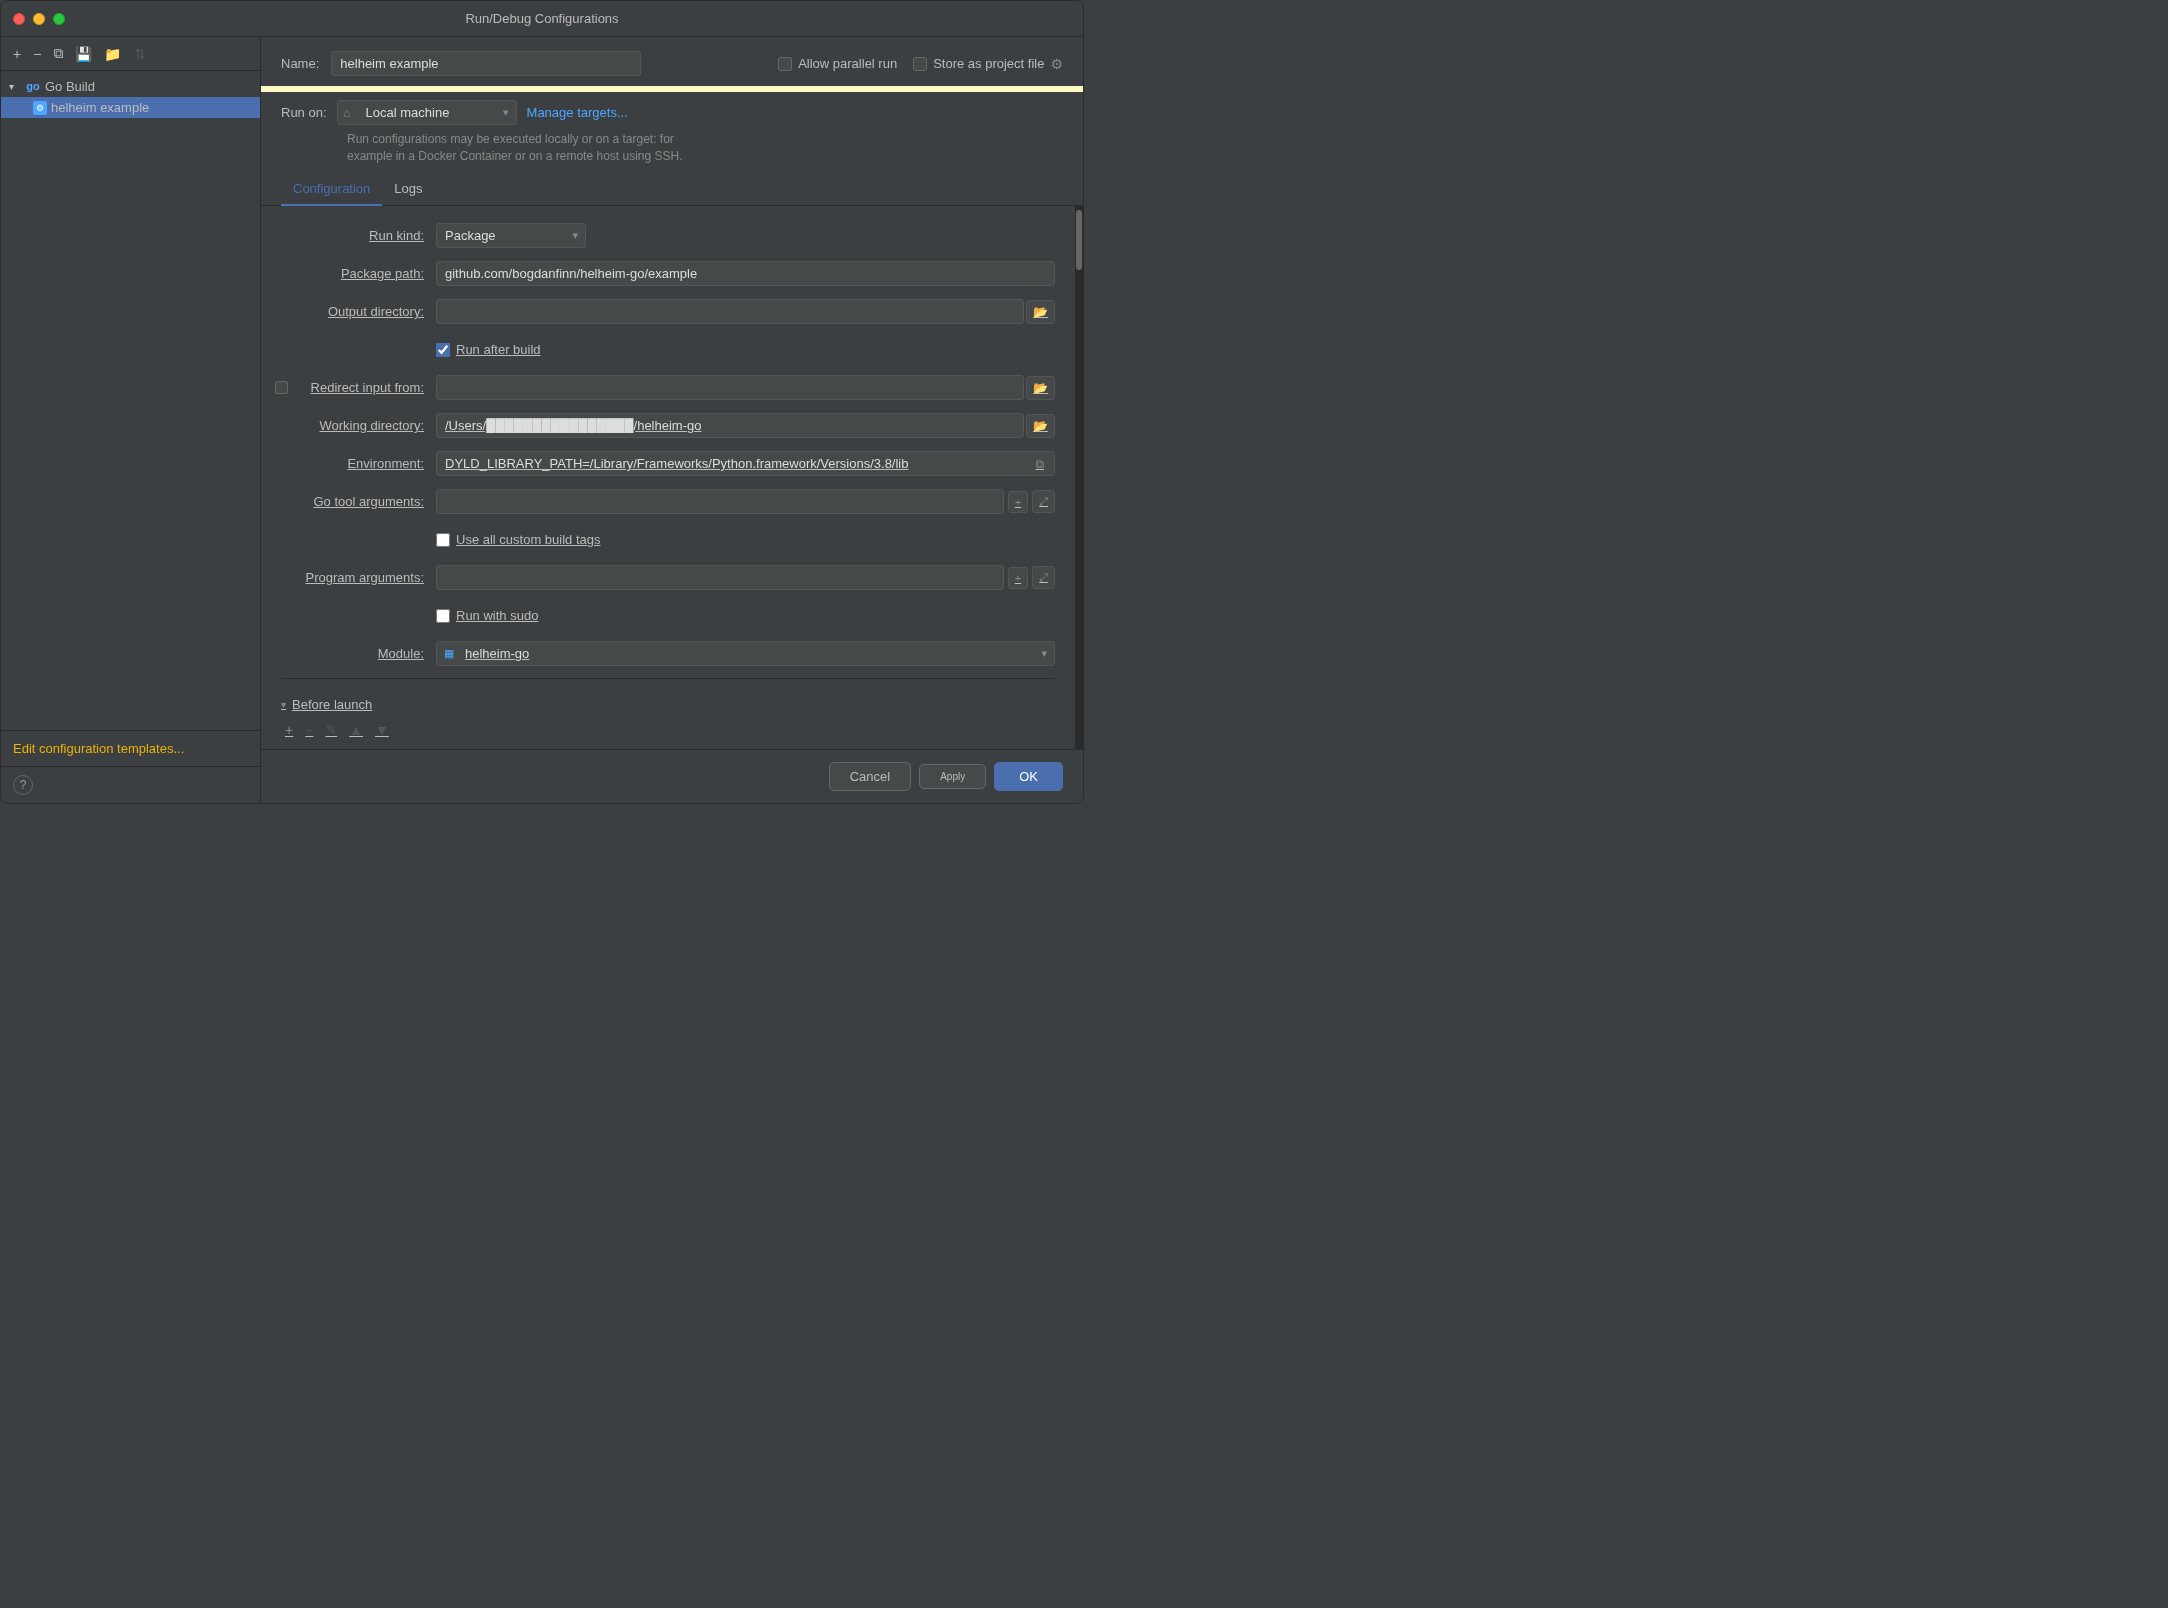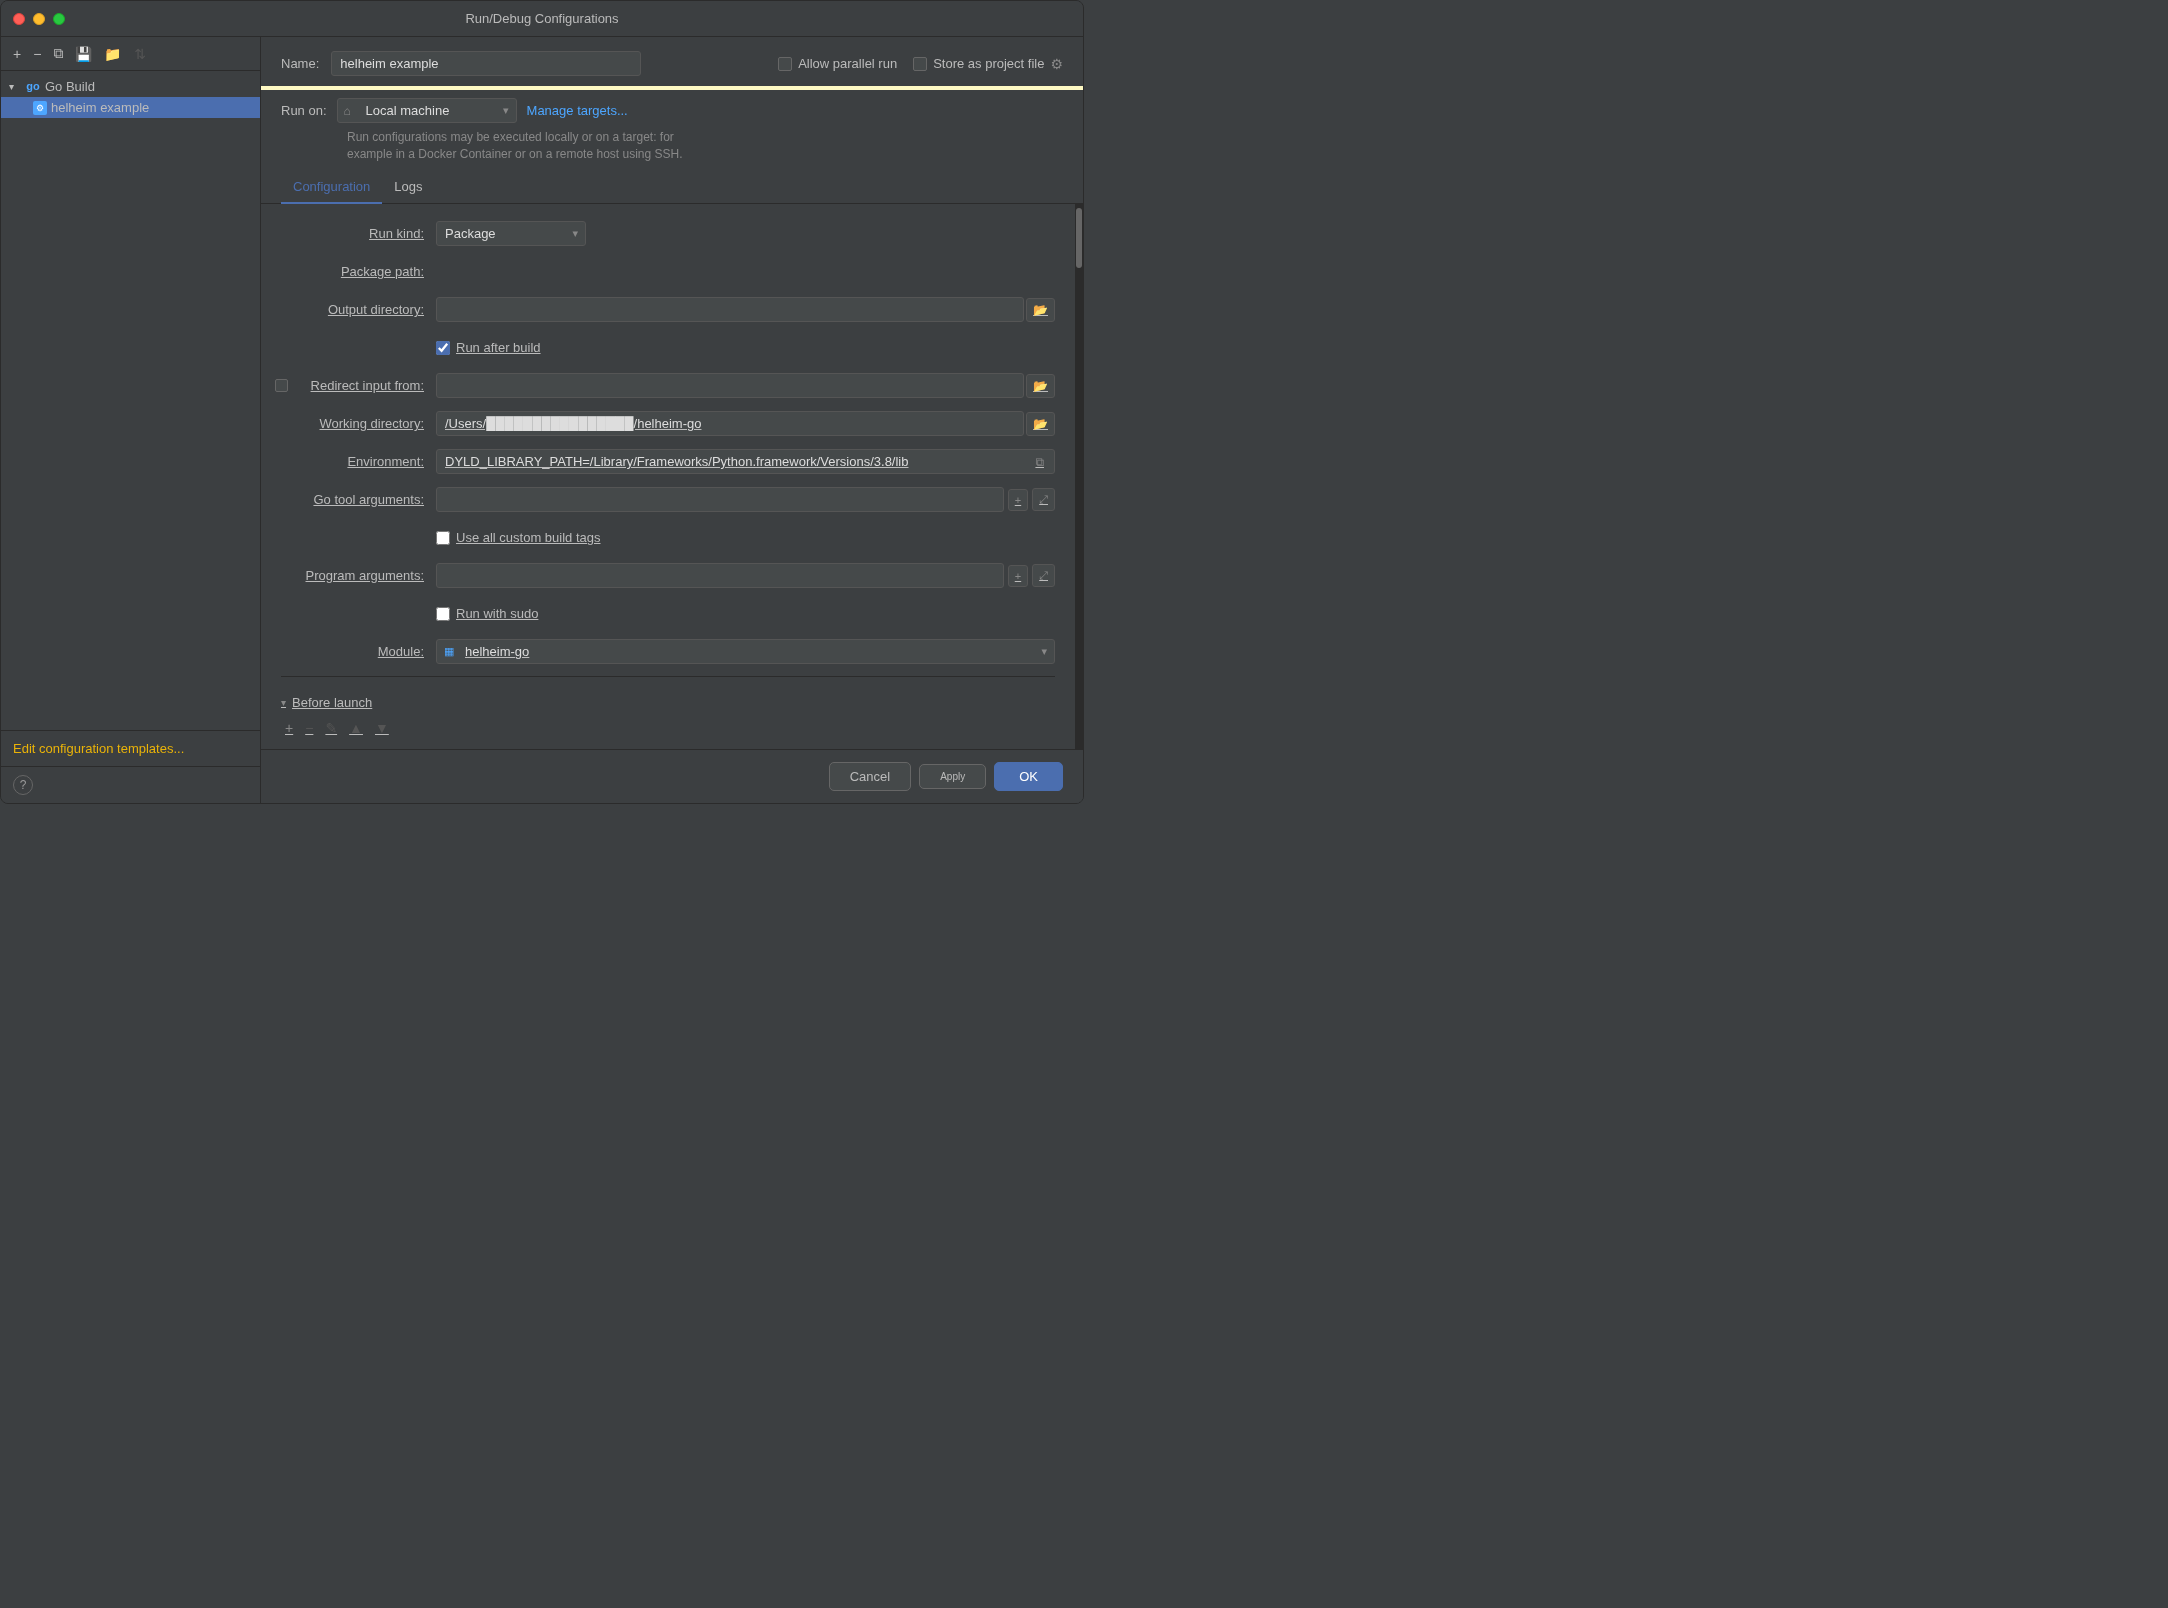--- a/index.html
+++ b/index.html
@@ -182,21 +182,21 @@
     
     .right-panel {
       flex: 1;
       display: flex;
       flex-direction: column;
       background: #3c3f41;
       overflow: hidden;
     }
     .right-header {
       padding: 14px 20px 10px;
-      border-bottom: 4px solid #fef9c3;
+      border-bottom: 6px solid #fef9c3;
       display: flex;
       align-items: center;
       justify-content: space-between;
       flex-shrink: 0;
     }
     .header-left {
       display: flex;
       align-items: center;
       gap: 0;
       flex: 1;
@@ -709,20 +709,23 @@
               <div class="dropdown-wrapper">
                 <select class="form-select">
                   <option>Package</option>
                 </select>
               </div>
             </div>
           </div>
 
           <div class="form-row">
             <span class="form-label">Package path:</span>
+            <div class="form-control">
+              <input class="form-input" type="text" value="github.com/bogdanfinn/helheim-go/example" style="">
+            </div>
           </div>
 
           <div class="form-row">
             <span class="form-label">Output directory:</span>
             <div class="form-control">
               <div class="input-with-btn">
                 <input class="form-input" type="text" style="">
                 <button class="browse-btn">
                   <span>📂</span>
                 </button>

